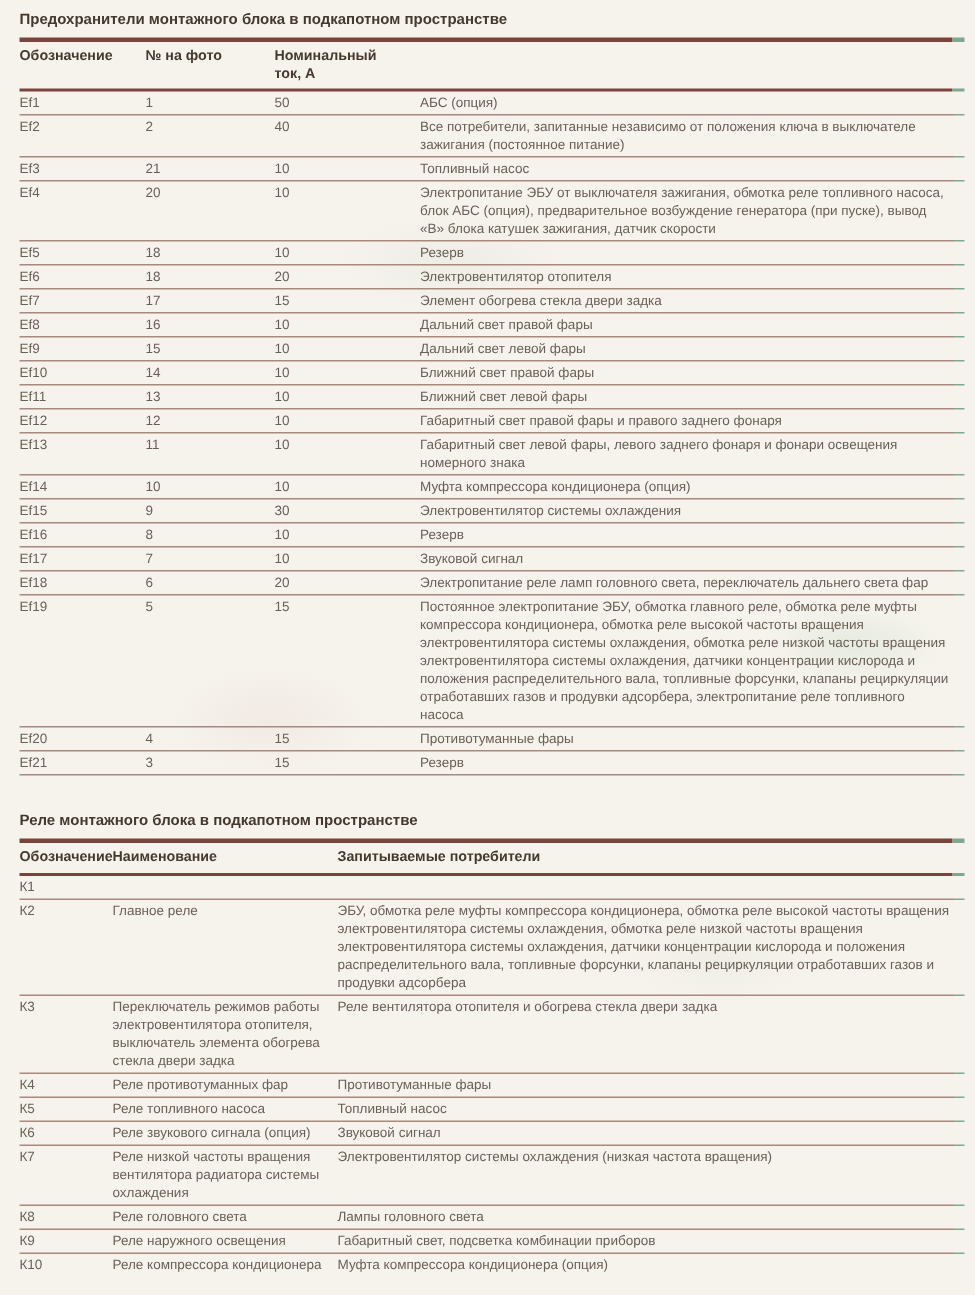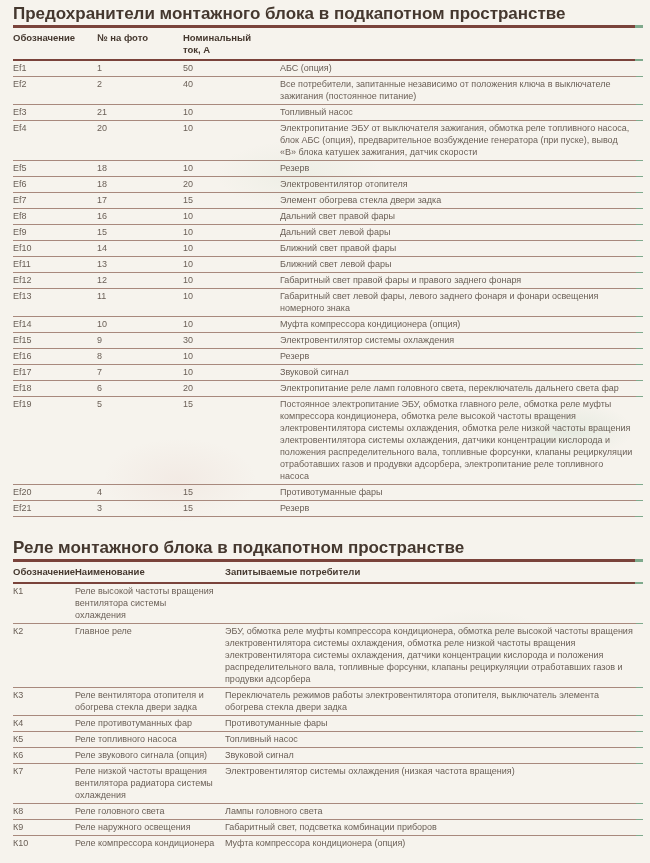--- a/index.html
+++ b/index.html
@@ -15,21 +15,21 @@
       var(--bg, #f6f3ed);
     font-family: "Liberation Sans", "DejaVu Sans", sans-serif;
     color: var(--body-color, #6a5f56);
     -webkit-font-smoothing: antialiased;
   }
   .page { padding: 3px 7px 0 13px; width: 630px; }
 
   .section-title {
     margin: 0;
     padding: 4px 0 5px 0;
-    font-size: 17px;
+    font-size: 10px;
     line-height: 13px;
     font-weight: bold;
     color: var(--title-color, #45382f);
   }
   .rule {
     height: 1px;
     background: linear-gradient(to right,
       var(--rule-color, #7a433b) calc(100% - 8px),
       var(--tint-color, #7fa98c) calc(100% - 8px));
   }
@@ -222,31 +222,30 @@
     <div class="rule thick"></div>
     <div class="grid header t2">
         <div class="cell">Обозначение</div>
         <div class="cell">Наименование</div>
         <div class="cell">Запитываемые потребители</div>
       </div>
     <div class="rule medium"></div>
     <div class="rows t2-rows">
         <div class="grid row t2">
           <div class="cell">К1</div>
-          <div class="cell">Реле высокой частоты вращения вентилятора системы охлаждения</div>
         </div>
         <div class="grid row t2">
           <div class="cell">К2</div>
           <div class="cell">Главное реле</div>
           <div class="cell">ЭБУ, обмотка реле муфты компрессора кондиционера, обмотка реле высокой частоты вращения электровентилятора системы охлаждения, обмотка реле низкой частоты вращения электровентилятора системы охлаждения, датчики концентрации кислорода и положения распределительного вала, топливные форсунки, клапаны рециркуляции отработавших газов и продувки адсорбера</div>
         </div>
         <div class="grid row t2">
           <div class="cell">К3</div>
+          <div class="cell">Переключатель режимов работы электровентилятора отопителя, выключатель элемента обогрева стекла двери задка</div>
           <div class="cell">Реле вентилятора отопителя и обогрева стекла двери задка</div>
-          <div class="cell">Переключатель режимов работы электровентилятора отопителя, выключатель элемента обогрева стекла двери задка</div>
         </div>
         <div class="grid row t2">
           <div class="cell">К4</div>
           <div class="cell">Реле противотуманных фар</div>
           <div class="cell">Противотуманные фары</div>
         </div>
         <div class="grid row t2">
           <div class="cell">К5</div>
           <div class="cell">Реле топливного насоса</div>
           <div class="cell">Топливный насос</div>

